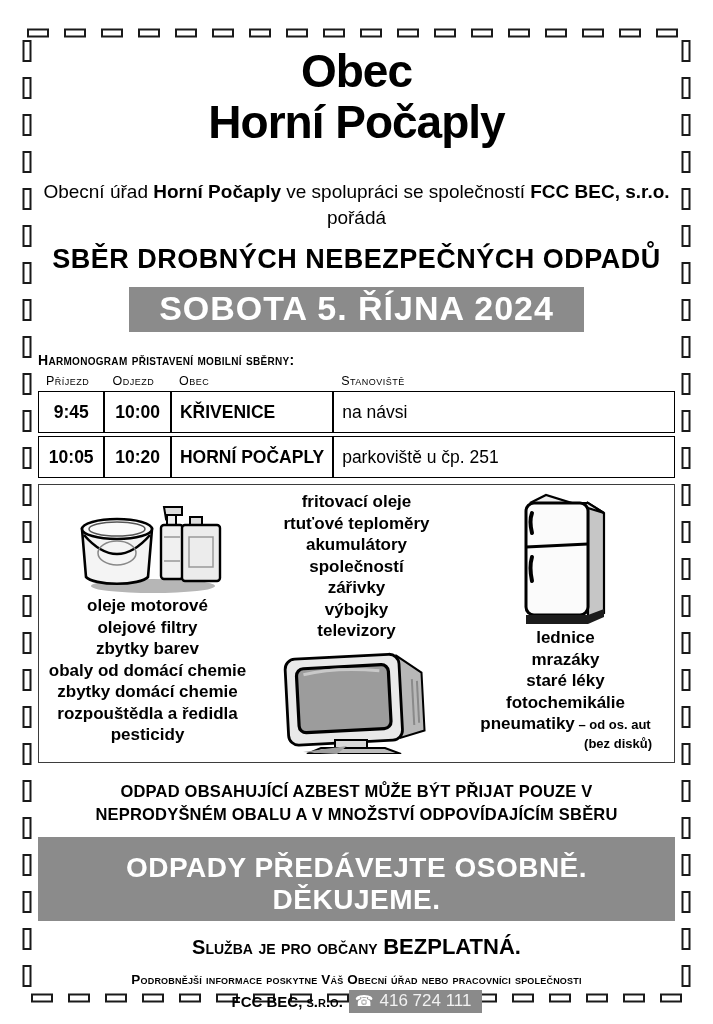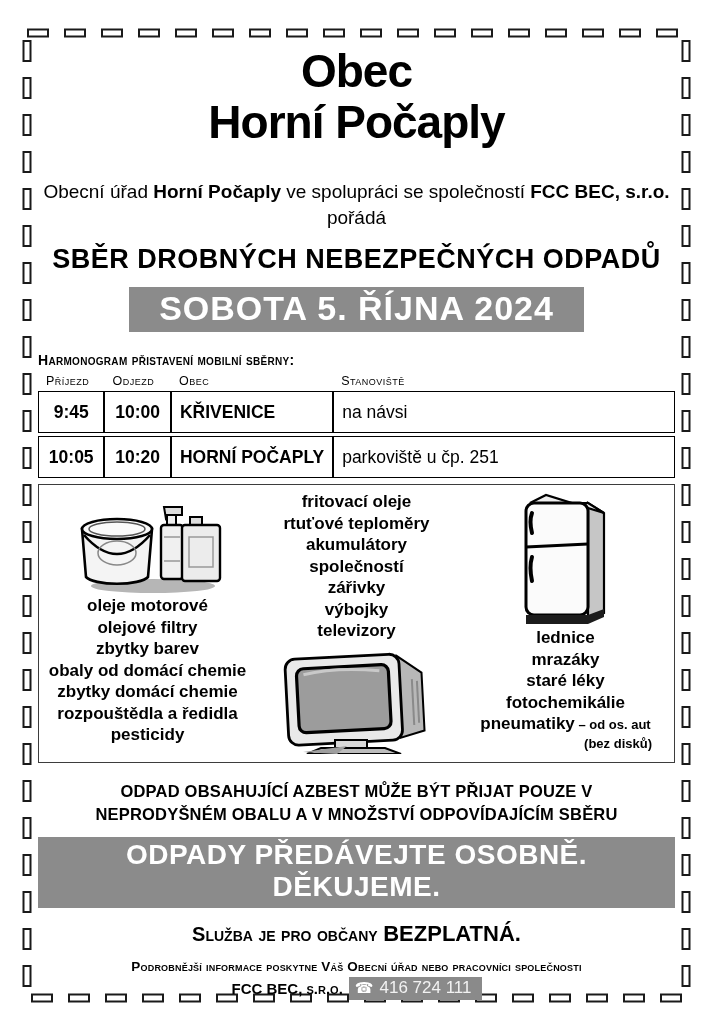--- a/index.html
+++ b/index.html
@@ -35,21 +35,21 @@
   .wcol { flex:1; display:flex; flex-direction:column; align-items:center; }
   .wlist { font-weight:bold; font-size:17px; line-height:21.5px; }
   .wlist div { white-space:nowrap; }
   .tires-line { font-weight:bold; font-size:17px; line-height:21.5px; white-space:nowrap; }
   .tires-note { font-size:13px; }
   .tires-note2 { font-weight:bold; font-size:13px; width:100%; text-align:right; padding-right:18px; line-height:16px; }
   .art { flex:0 0 auto; }
 
   .azbest { margin-top:17px; font-weight:bold; font-size:16.5px; line-height:23px; letter-spacing:0.2px; }
 
-  .handover-banner { margin-top:11px; font-size:28px; padding:2px 12px 5px 12px; letter-spacing:0.5px; }
+  .handover-banner { margin-top:11px; font-size:28px; padding:15px 12px 5px 12px; letter-spacing:0.5px; }
 
   .free-line { margin-top:13px; font-size:20px; font-weight:bold; }
   .free-line .sc { font-variant:small-caps;text-align:center; }
   .free-line .emph { font-size:22px; font-weight:800; }
 
   .footer { margin-top:12px; }
   .footer-line1 { font-weight:bold; font-size:13.5px; font-variant:small-caps; letter-spacing:0.2px; }
   .footer-line2 { margin-top:3px; font-weight:bold; font-size:15px; font-variant:small-caps;
                   display:flex; justify-content:center; align-items:center; gap:6px; }
   .phone-badge { display:inline-flex; align-items:center; gap:6px; background:#8a8a8a; color:#f2f2f2;

